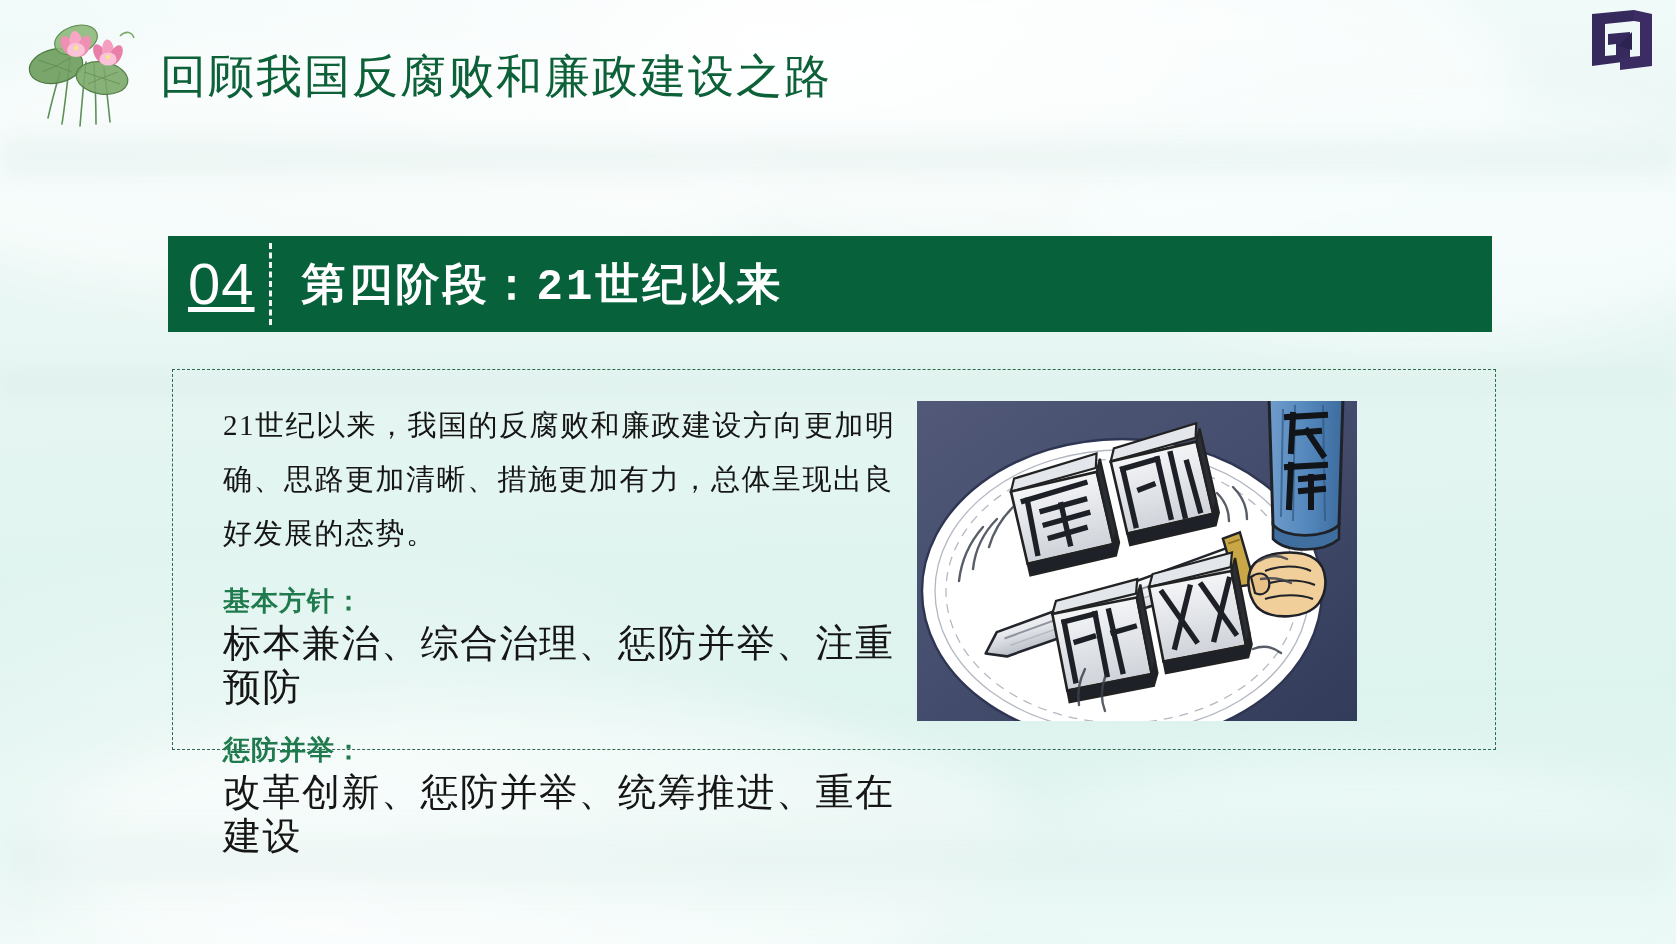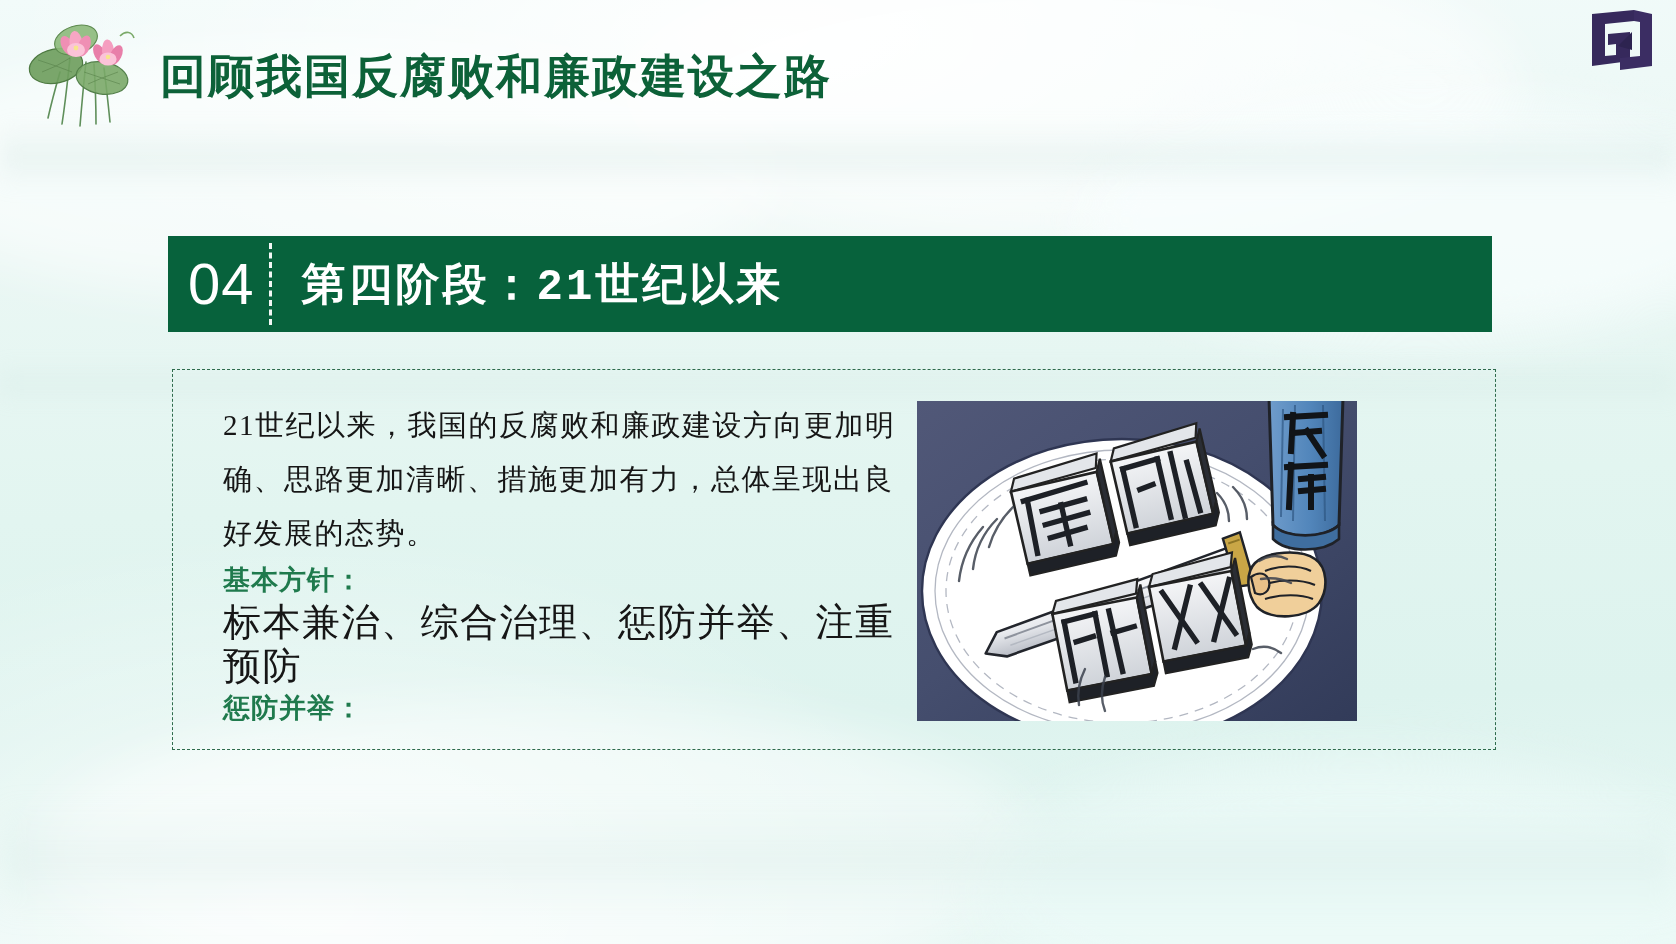--- a/index.html
+++ b/index.html
@@ -55,21 +55,21 @@
     width: 130px;
     height: 125px;
   }
 
   .page-title {
     position: absolute;
     left: 160px;
     top: 46px;
     font-family: "Liberation Serif", "DejaVu Serif", serif;
     font-size: 46px;
-    font-weight: 700;
+    font-weight: 400;
     letter-spacing: 2px;
     color: #0c6138;
     text-shadow: 0 1px 0 rgba(255,255,255,.6);
     white-space: nowrap;
   }
 
   .brand-logo {
     position: absolute;
     right: 22px;
     top: 8px;
@@ -90,20 +90,21 @@
   }
   .section-num {
     font-family: "Liberation Sans", sans-serif;
     font-size: 58px;
     font-weight: 400;
     color: #ffffff;
     line-height: 1;
     padding-left: 20px;
     padding-right: 14px;
     letter-spacing: 1px;
+    text-decoration: underline;
   }
   .section-divider {
     width: 0;
     height: 82px;
     border-left: 3px dashed #ffffff;
     opacity: .95;
     margin-right: 30px;
   }
   .section-title {
     font-family: Liberation Mono, monospace;
@@ -141,21 +142,21 @@
     text-indent: 0;
   }
 
   .kv-label {
     font-family: "Liberation Serif", "DejaVu Serif", serif;
     font-size: 27px;
     font-weight: 700;
     color: #1f7a4d;
     letter-spacing: 1px;
     line-height: 40px;
-    margin-top: 0;
+    margin-top: 21px;
   }
   .kv-value {
     font-family: "Liberation Serif", "DejaVu Serif", serif;
     font-size: 38px;
     color: #161616;
     letter-spacing: 1.5px;
     line-height: 44px;
   }
 
   
@@ -241,20 +242,21 @@
 
   <div class="content-box">
 
     <div class="body-text">
       <div class="para">21世纪以来，我国的反腐败和廉政建设方向更加明确、思路更加清晰、措施更加有力，总体呈现出良好发展的态势。</div>
 
       <div class="kv-label">基本方针：</div>
       <div class="kv-value">标本兼治、综合治理、惩防并举、注重预防</div>
 
       <div class="kv-label">惩防并举：</div>
+      <div class="kv-value">改革创新、惩防并举、统筹推进、重在建设</div>
     </div>
 
     <div class="illustration">
       <svg class="illus-svg" viewBox="0 0 440 320" aria-hidden="true">
         <defs>
           <linearGradient id="bgGrad" x1="0" y1="0" x2="1" y2="1">
             <stop offset="0%" stop-color="#515878"></stop>
             <stop offset="45%" stop-color="#454e6e"></stop>
             <stop offset="100%" stop-color="#323b59"></stop>
           </linearGradient>

